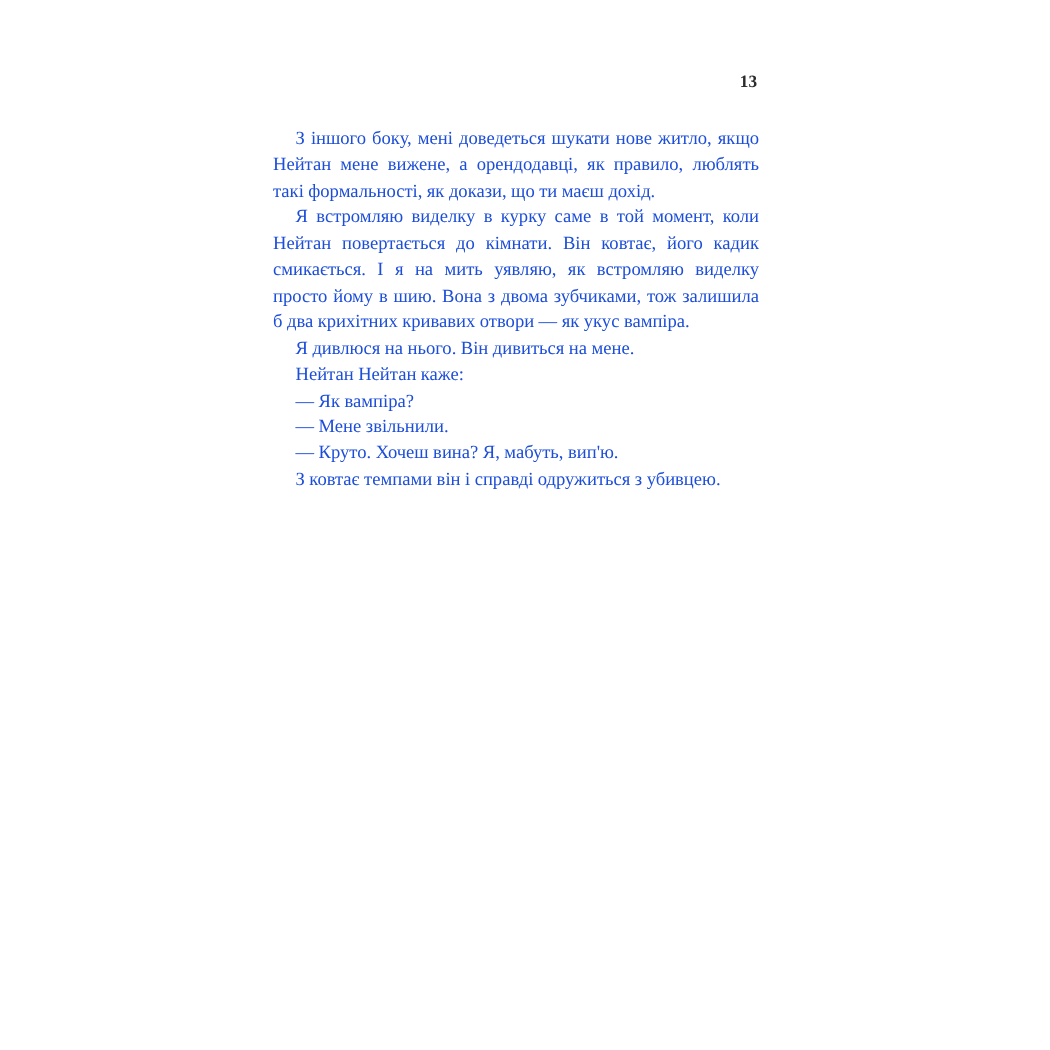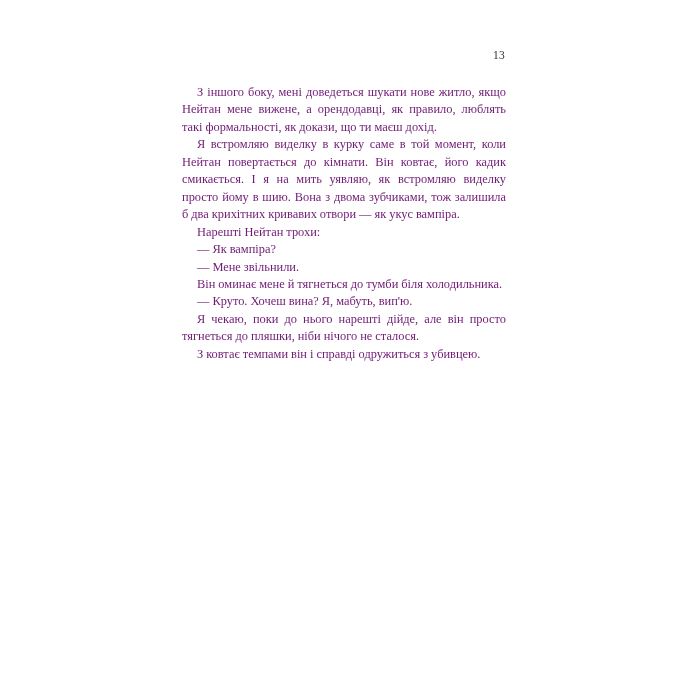--- a/index.html
+++ b/index.html
@@ -19,36 +19,36 @@
     height: 700px;
     background: #ffffff;
   }
   .folio {
     position: absolute;
     top: 50px;
     left: 182px;
     width: 323px;
     text-align: right;
     font-size: 11.5px;
-    font-weight: 400;
+    font-weight: 700;
     letter-spacing: 0.2px;
     color: #2b2b2b;
     line-height: 1;
   }
   .text-block {
     position: absolute;
     top: 84px;
     left: 182px;
     width: 324px;
   }
   .para {
     margin: 0;
     font-size: 12.4px;
     line-height: 17.45px;
-    color: #701a75;
+    color: #1d4ed8;
     text-align: justify;
     text-indent: 15px;
     hyphens: manual;
     -webkit-hyphens: manual;
     word-spacing: -0.1px;
   }
   .para.dialogue {
     text-align: left;
   }
   .para.flush {
@@ -59,22 +59,21 @@
 </head>
 <body>
 
 <div class="page">
 
   <div class="folio">13</div>
 
   <div class="text-block">
     <p class="para">З іншого боку, мені доведеться шукати нове житло, якщо Нейтан мене вижене, а орендодавці, як правило, люблять такі формальності, як докази, що ти маєш дохід.</p>
     <p class="para">Я встромляю виделку в курку саме в той момент, коли Нейтан повертається до кімнати. Він ковтає, його кадик смикається. І я на мить уявляю, як встромляю виделку просто йому в шию. Вона з двома зубчиками, тож залишила б два крихітних кривавих отвори — як укус вампіра.</p>
-    <p class="para flush">Нарешті Нейтан трохи:</p>
+    <p class="para flush">Я дивлюся на нього. Він дивиться на мене.</p>
+    <p class="para flush">Нейтан Нейтан каже:</p>
     <p class="para flush dialogue">— Як вампіра?</p>
     <p class="para flush dialogue">— Мене звільнили.</p>
-    <p class="para flush">Він оминає мене й тягнеться до тумби біля холодильника.</p>
     <p class="para flush dialogue">— Круто. Хочеш вина? Я, мабуть, вип'ю.</p>
-    <p class="para">Я чекаю, поки до нього нарешті дійде, але він просто тягнеться до пляшки, ніби нічого не сталося.</p>
     <p class="para flush">З ковтає темпами він і справді одружиться з убивцею.</p>
   </div>
 
 </div>
 
 </body></html>

